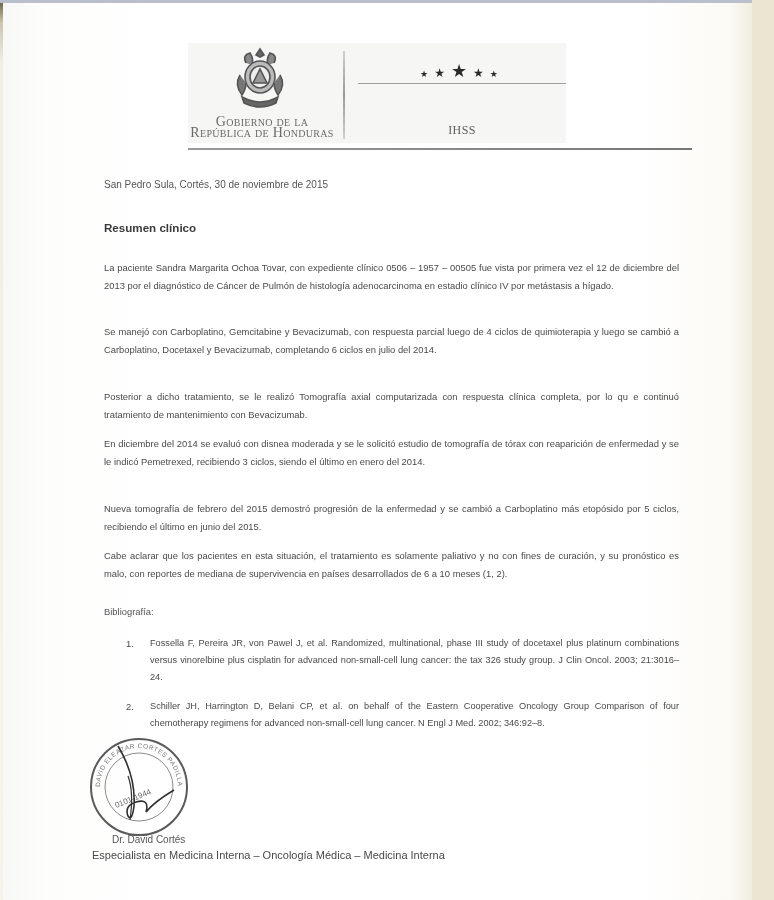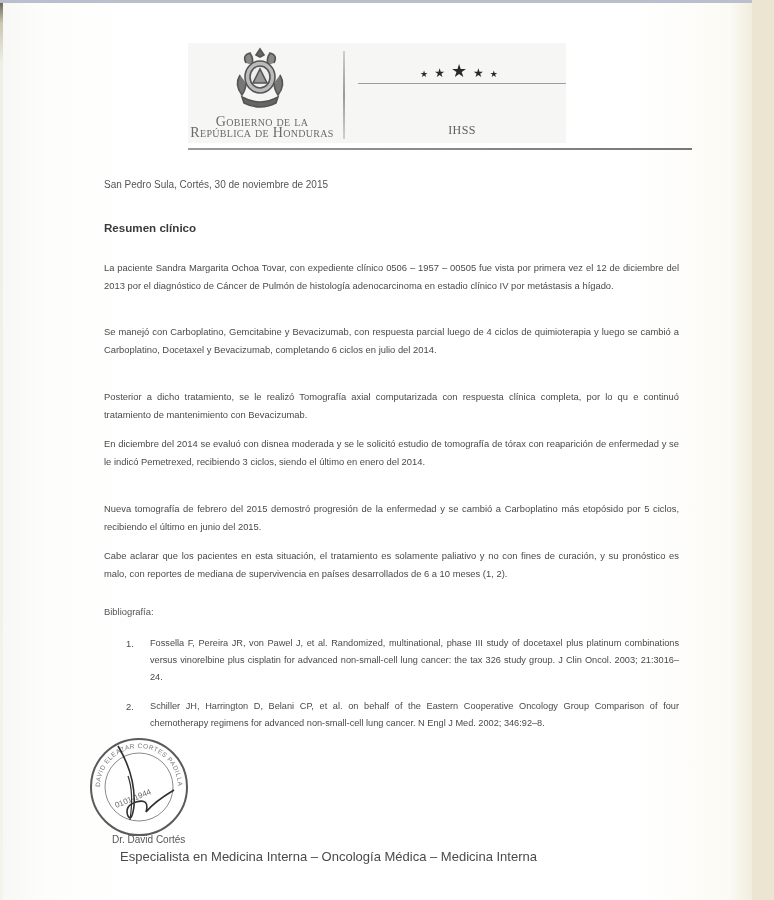--- a/index.html
+++ b/index.html
@@ -223,23 +223,23 @@
     .signer-name {
       position: absolute;
       left: 104px;
       top: 831px;
       font-size: 10px;
       color: #555;
       margin-left: 8px;
     }
     .signer-title {
       position: absolute;
-      left: 120px;
+      left: 92px;
       top: 846px;
-      font-size: 13px;
+      font-size: 11px;
       color: #4a4a4a;
     }
   </style>
 </head>
 <body>
 
 <div class="page">
   <div class="page-edge"></div>
 
   <div class="letterhead">

